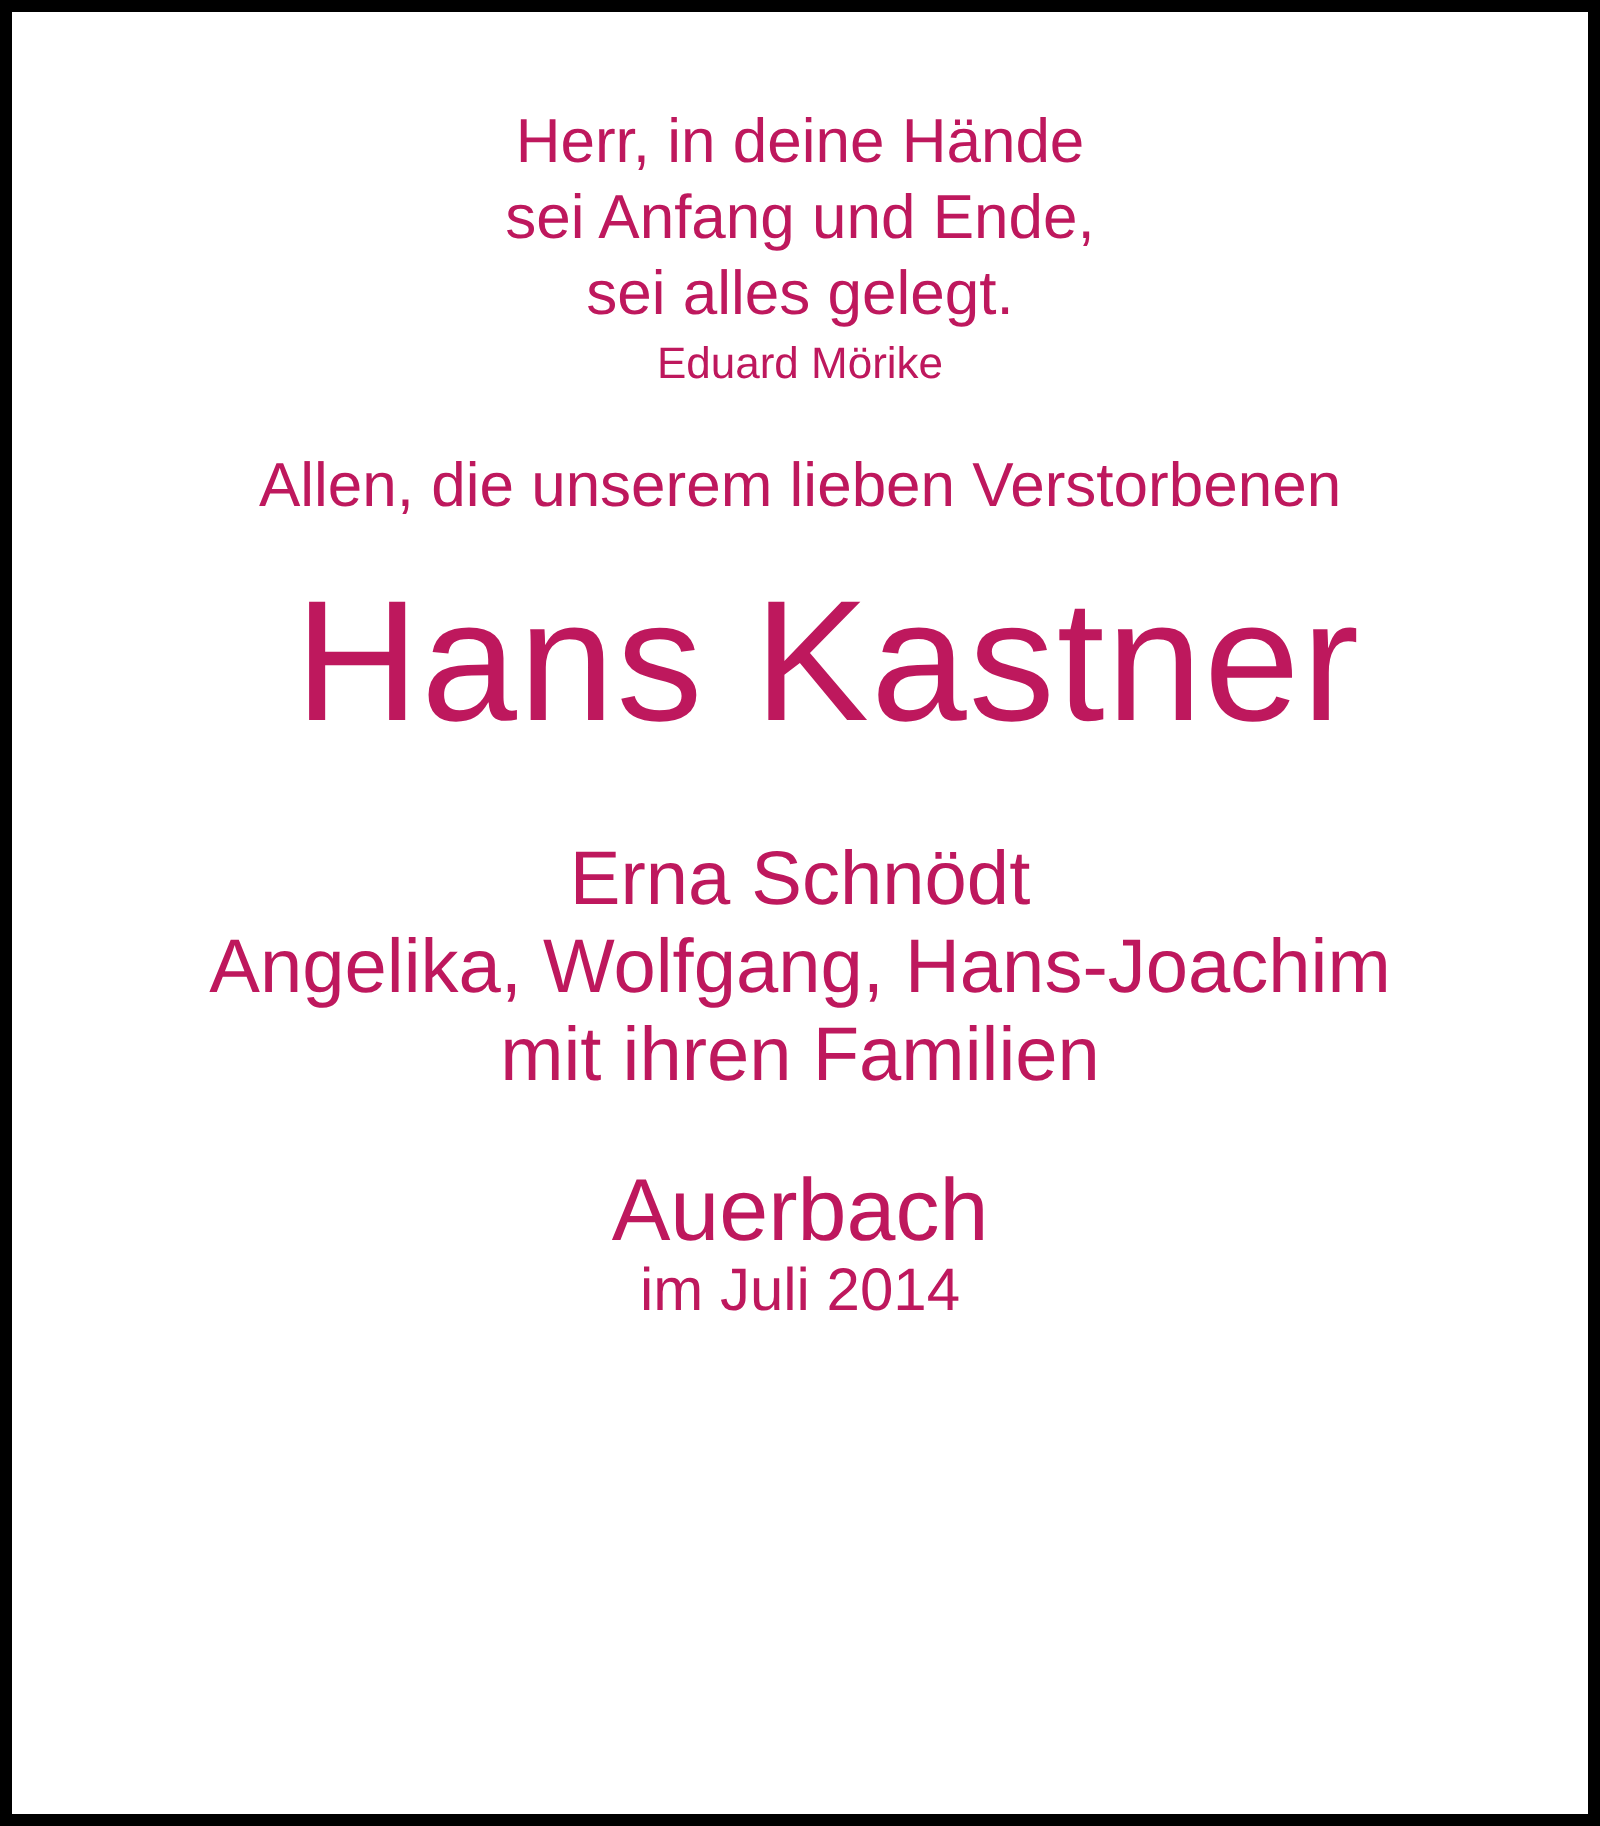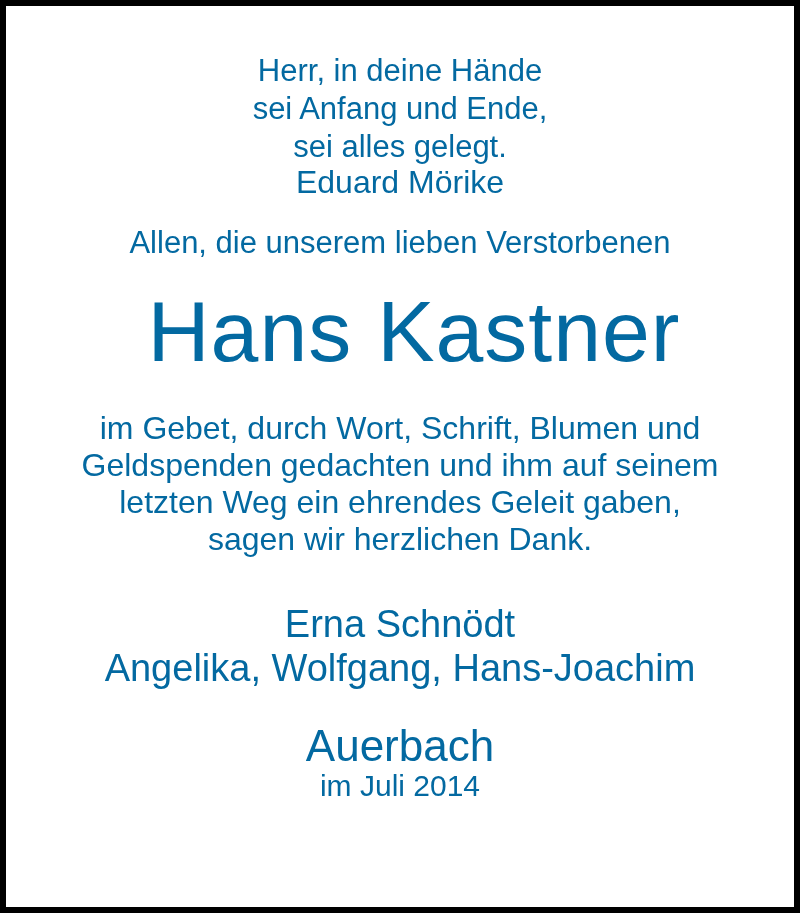--- a/index.html
+++ b/index.html
@@ -7,36 +7,36 @@
     padding: 0;
     background: #ffffff;
   }
   .page {
     width: 800px;
     height: 913px;
     box-sizing: border-box;
     border: 6px solid #000000;
     background: #ffffff;
     font-family: "Liberation Sans", sans-serif;
-    color: #0369a1;
+    color: #be185d;
     overflow: hidden;
   }
   .inner {
     width: 100%;
     height: 100%;
     box-sizing: border-box;
     padding-top: 46px;
     text-align: center;
   }
   .verse {
     font-size: 31px;
     line-height: 38px;
   }
   .verse-attribution {
-    font-size: 32px;
+    font-size: 22px;
     line-height: 32px;
   }
   .intro {
     margin-top: 26px;
     font-size: 31px;
     line-height: 38px;
     text-align: center;
   }
   .deceased-name {
     margin-top: 26px;
@@ -76,29 +76,24 @@
       <div>Herr, in deine Hände</div>
       <div>sei Anfang und Ende,</div>
       <div>sei alles gelegt.</div>
       <div class="verse-attribution">Eduard Mörike</div>
     </div>
 
     <div class="intro">Allen, die unserem lieben Verstorbenen</div>
 
     <div class="deceased-name">Hans Kastner</div>
 
-    <div class="thanks">
-      <div>im Gebet, durch Wort, Schrift, Blumen und</div>
-      <div>Geldspenden gedachten und ihm auf seinem</div>
-      <div>letzten Weg ein ehrendes Geleit gaben,</div>
-      <div>sagen wir herzlichen Dank.</div>
-    </div>
 
     <div class="family">
       <div>Erna Schnödt</div>
       <div>Angelika, Wolfgang, Hans-Joachim</div>
+      <div>mit ihren Familien</div>
     </div>
 
     <div class="place">Auerbach</div>
     <div class="date">im Juli 2014</div>
 
   </div>
 </div>
 
 </body></html>

